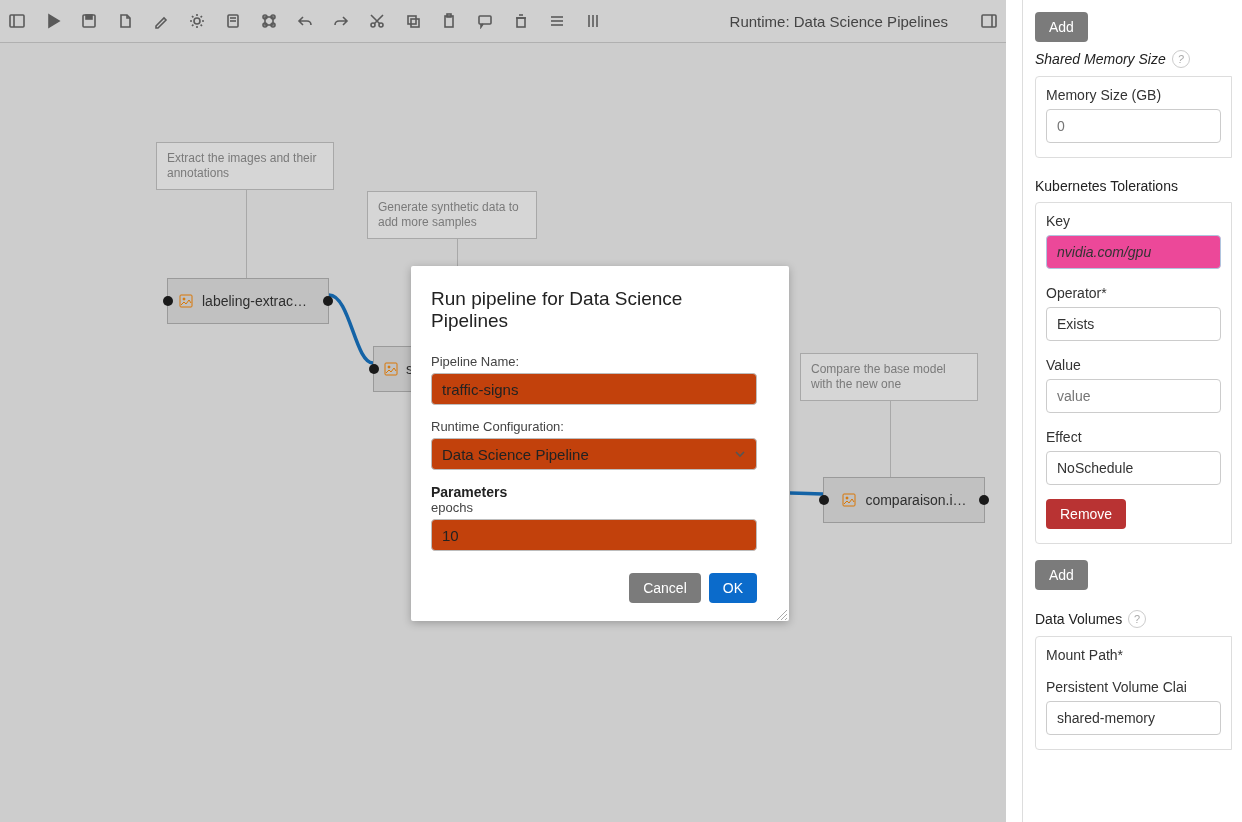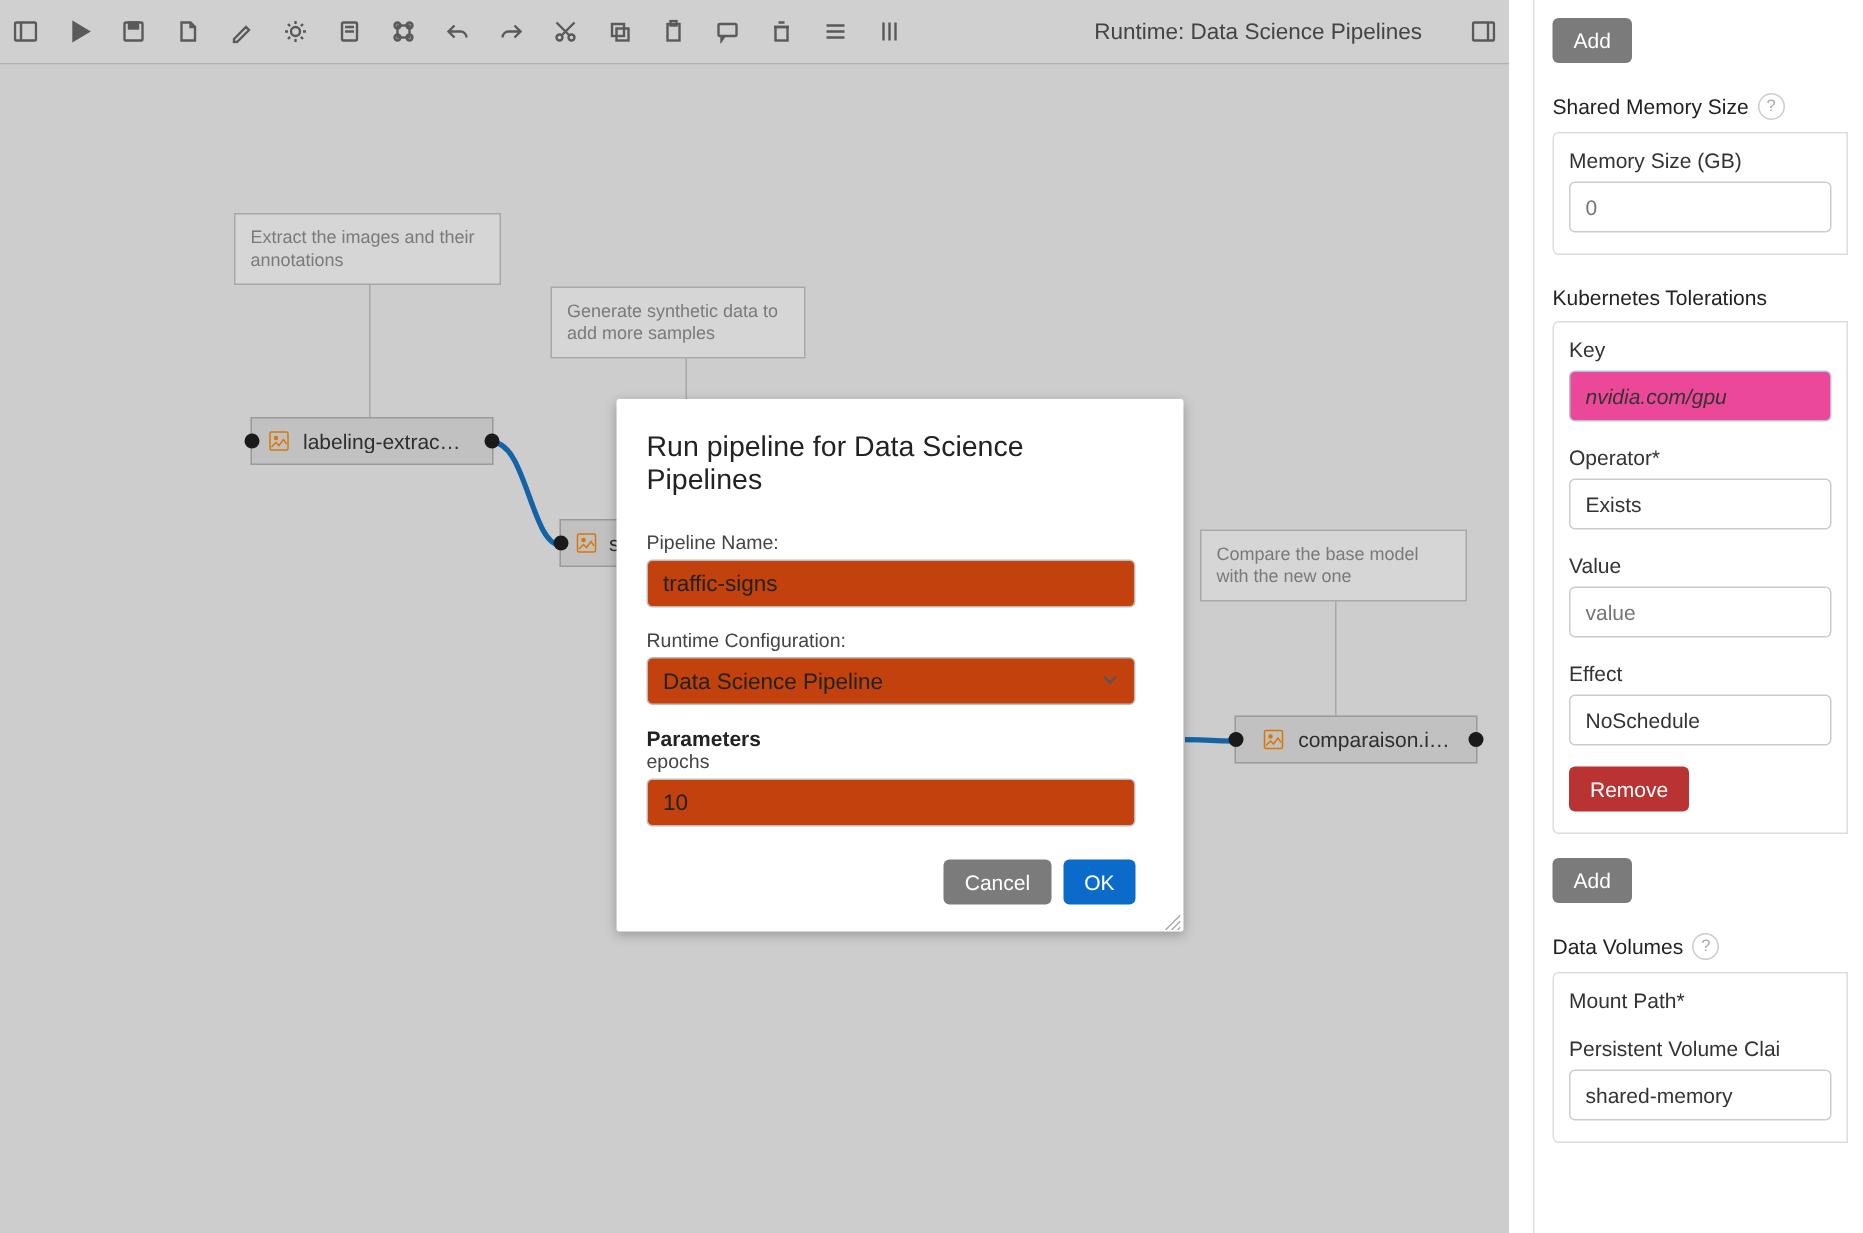--- a/index.html
+++ b/index.html
@@ -54,21 +54,21 @@
   width: 178px;
 }
 .note.narrow { width: 170px; }
 .note-connector {
   position: absolute;
   width: 1px;
   background: #a8a8a8;
 }
 .node {
   position: absolute;
-  height: 32px;
+  height: 46px;
   background: #c1c1c1;
   border: 1px solid #9a9a9a;
   display: flex;
   align-items: center;
   gap: 8px;
   padding: 0 10px;
   color: #2e2e2e;
   font-size: 14px;
 }
 .node .node-port {
@@ -353,21 +353,21 @@
         <span class="node-label">comparaison.i…</span>
         <span class="node-port port-right"></span>
       </div>
     </div>
   </div>
 
   <div class="sidebar">
     <div class="sidebar-body">
       <button class="btn gray">Add</button>
 
-      <div class="section-title" style="margin-top:20px;">
+      <div class="section-title" style="margin-top:8px;font-style:italic;">
         <span>Shared Memory Size</span>
         <span class="help-icon">?</span>
       </div>
       <div class="box-outline">
         <label class="field-label" style="margin-top:0;">Memory Size (GB)</label>
         <input type="text" placeholder="0" style="">
       </div>
 
       <div class="section-title" style="margin-top:20px;">
         <span>Kubernetes Tolerations</span>

